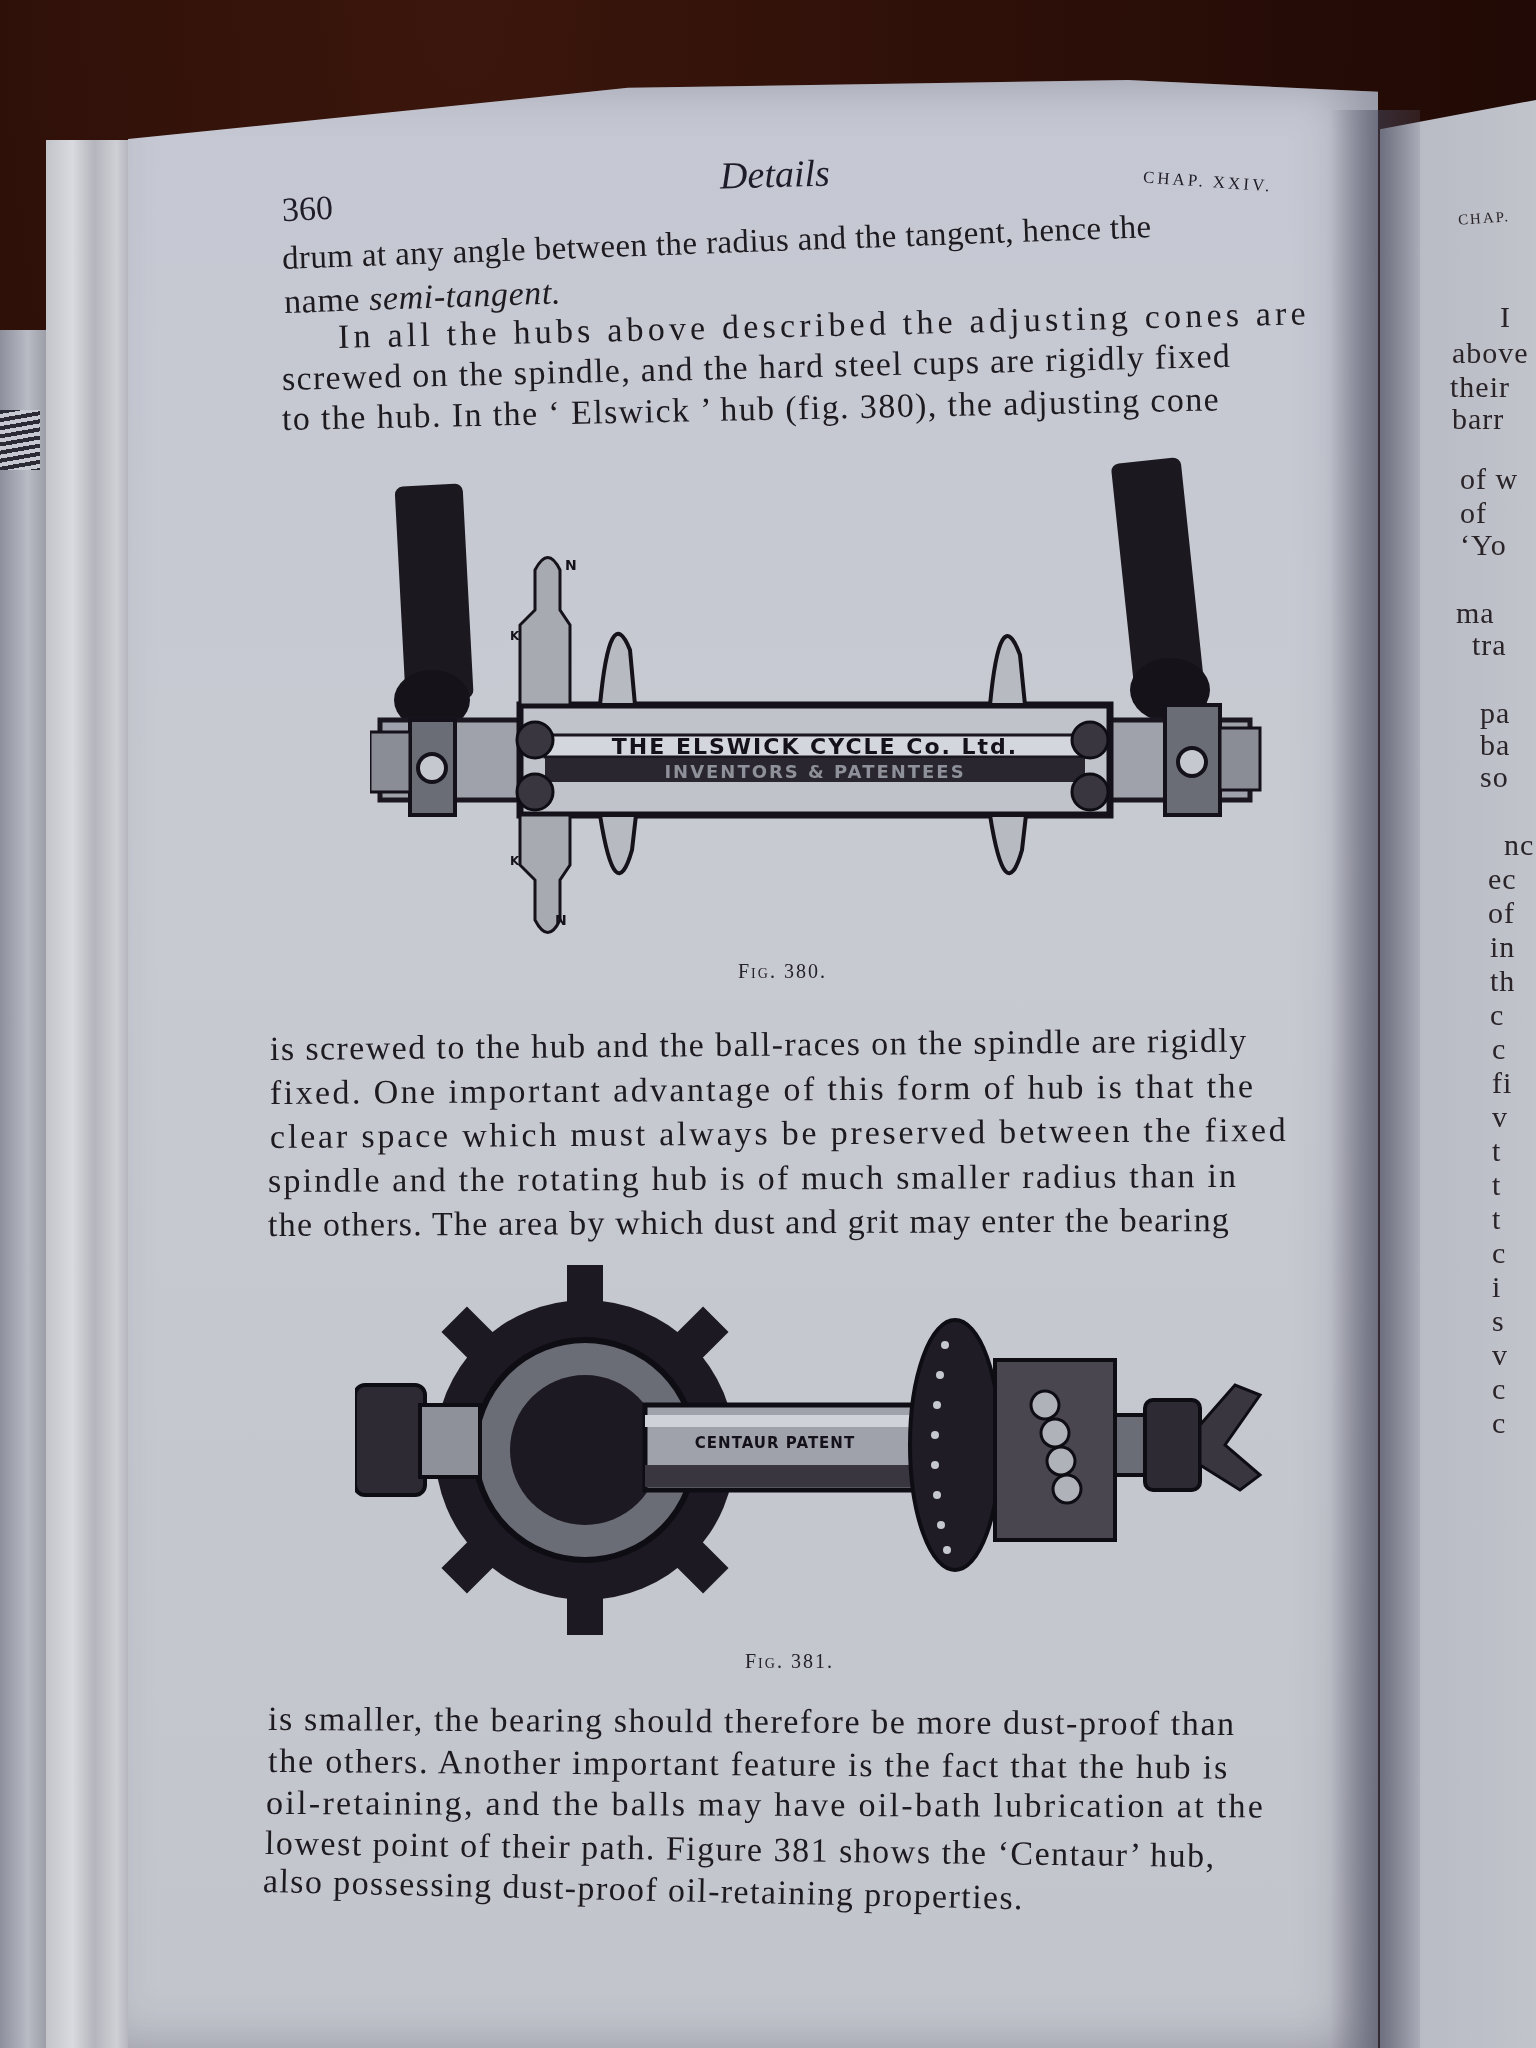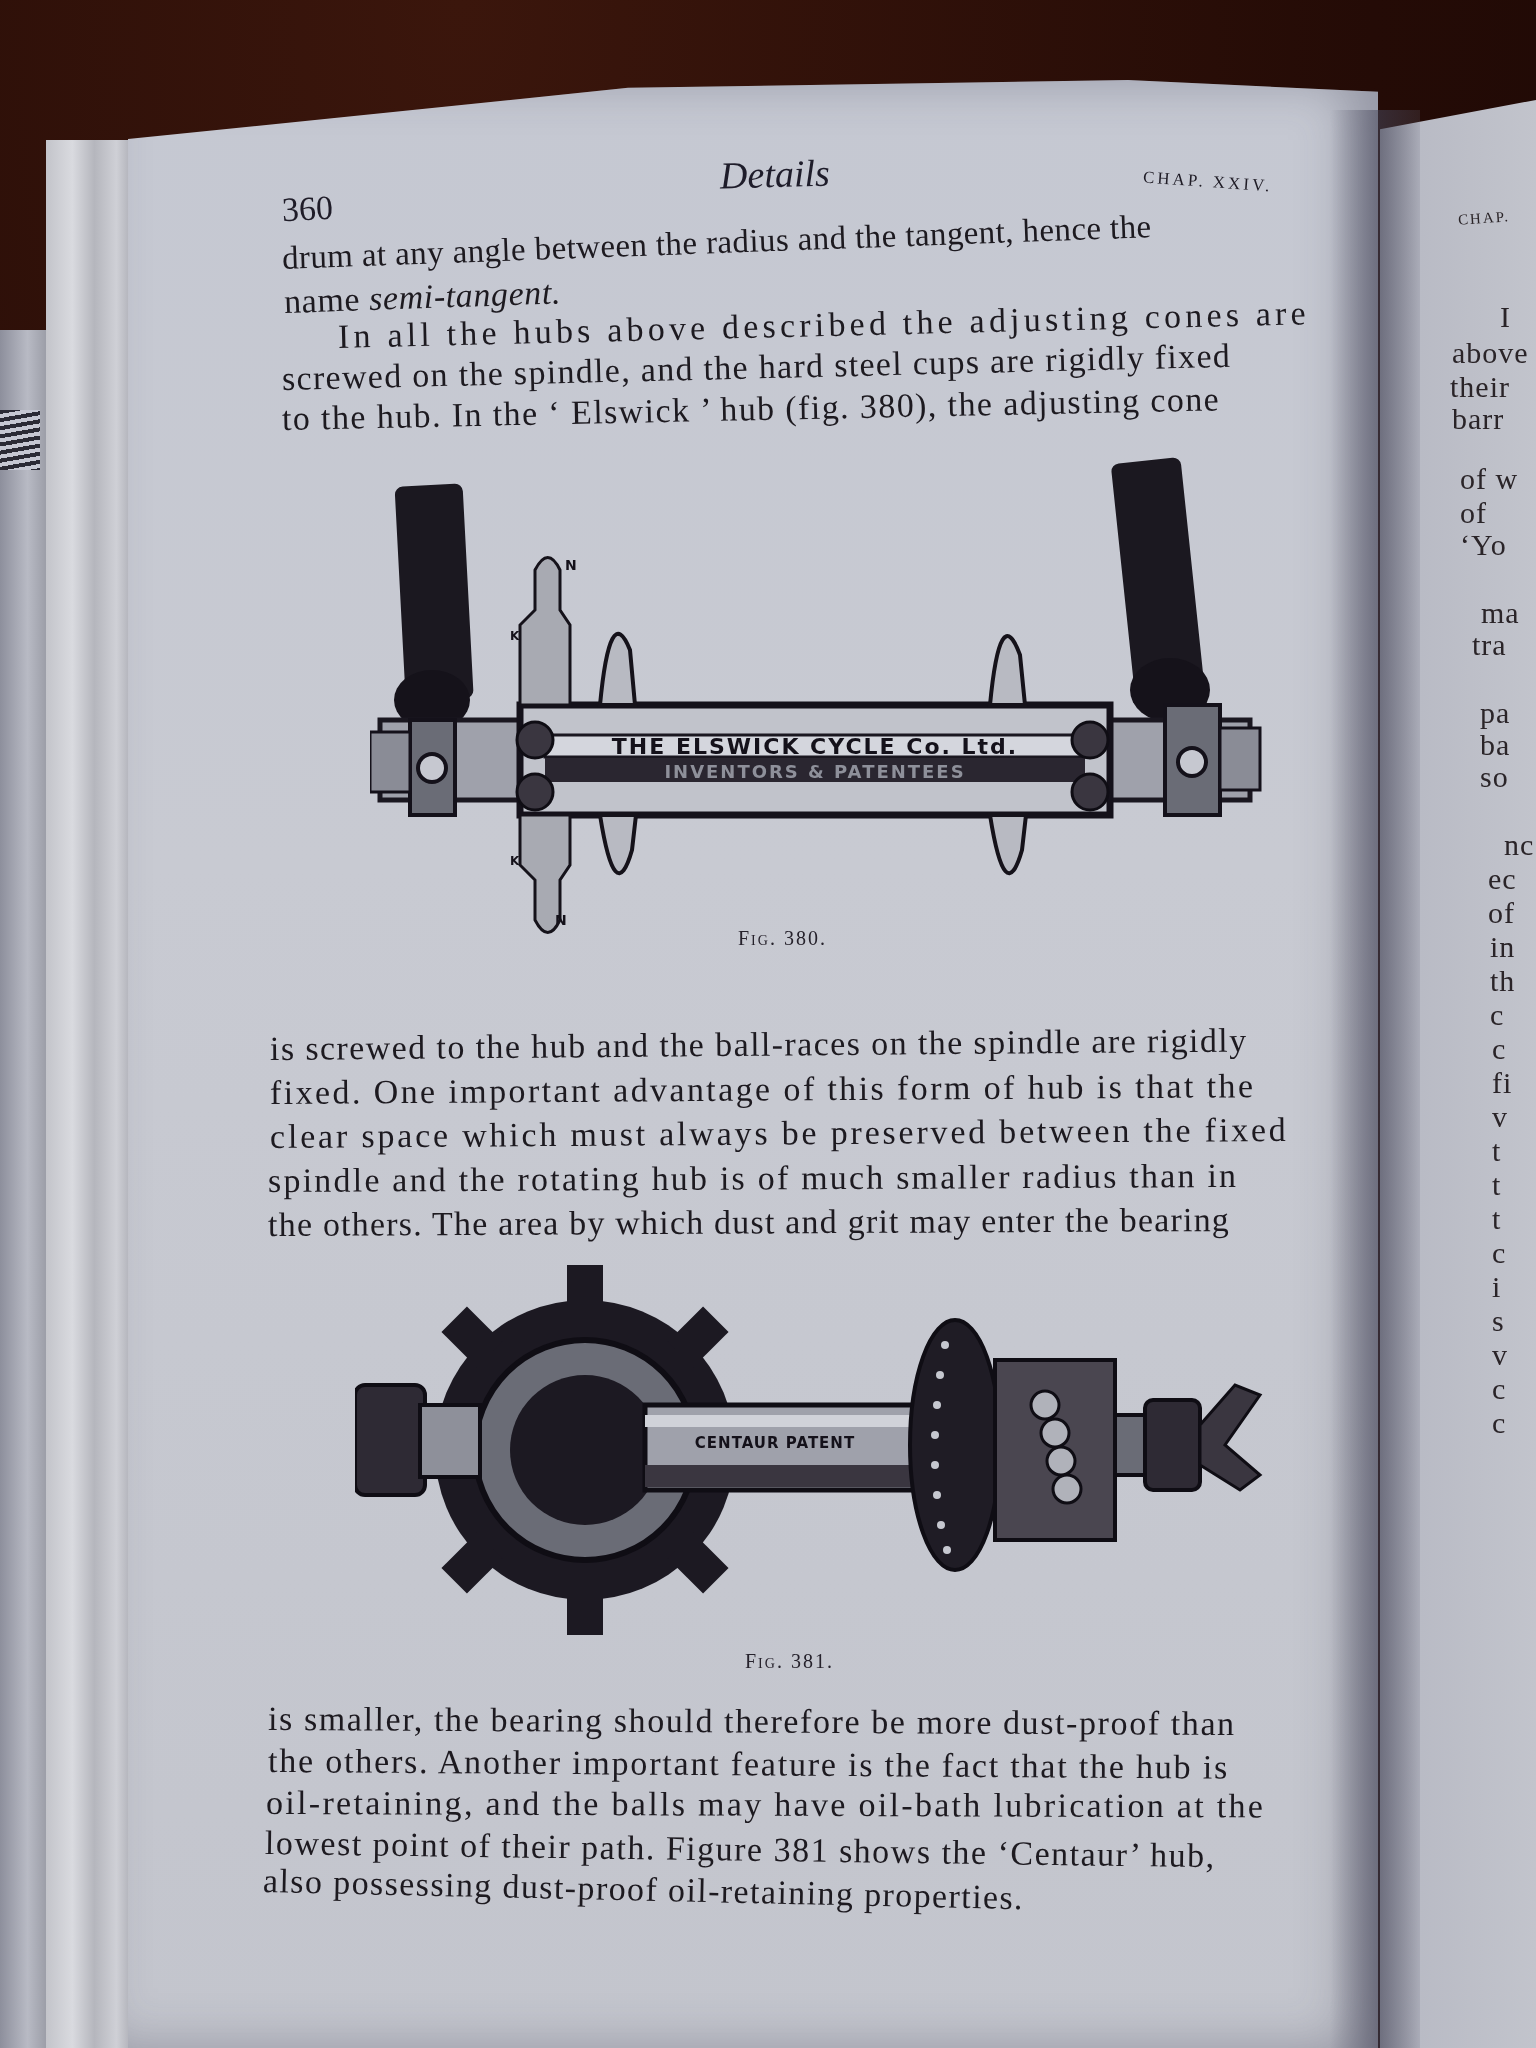--- a/index.html
+++ b/index.html
@@ -85,21 +85,21 @@
 <div class="left-page"></div>
 <div class="right-page">
   <span class="rp-chap">CHAP.</span>
   <span class="rp-line" style="left:120px;top:200px">I</span>
   <span class="rp-line" style="left:72px;top:236px">above</span>
   <span class="rp-line" style="left:70px;top:270px">their</span>
   <span class="rp-line" style="left:72px;top:302px">barr</span>
   <span class="rp-line" style="left:80px;top:362px">of w</span>
   <span class="rp-line" style="left:80px;top:396px">of</span>
   <span class="rp-line" style="left:80px;top:428px">‘Yo</span>
-  <span class="rp-line" style="left:101px;top:496px">ma</span>
+  <span class="rp-line" style="left:76px;top:496px">ma</span>
   <span class="rp-line" style="left:92px;top:528px">tra</span>
   <span class="rp-line" style="left:100px;top:596px">pa</span>
   <span class="rp-line" style="left:100px;top:628px">ba</span>
   <span class="rp-line" style="left:100px;top:660px">so</span>
   <span class="rp-line" style="left:124px;top:728px">nc</span>
   <span class="rp-line" style="left:108px;top:762px">ec</span>
   <span class="rp-line" style="left:108px;top:796px">of</span>
   <span class="rp-line" style="left:110px;top:830px">in</span>
   <span class="rp-line" style="left:110px;top:864px">th</span>
   <span class="rp-line" style="left:110px;top:898px">c</span>
@@ -165,21 +165,21 @@
     <circle cx="822" cy="312" r="14" fill="#c6c8d0" stroke="#14111a" stroke-width="4"></circle>
     <rect x="0" y="282" width="40" height="60" fill="#8a8c96" stroke="#14111a" stroke-width="3"></rect>
     <rect x="850" y="278" width="40" height="62" fill="#8a8c96" stroke="#14111a" stroke-width="3"></rect>
 
     <text x="195" y="120" font-size="14" font-weight="bold" fill="#14111a" font-family="DejaVu Sans, sans-serif">N</text>
     <text x="140" y="190" font-size="12" font-weight="bold" fill="#14111a" font-family="DejaVu Sans, sans-serif">K</text>
     <text x="140" y="415" font-size="12" font-weight="bold" fill="#14111a" font-family="DejaVu Sans, sans-serif">K</text>
     <text x="185" y="475" font-size="14" font-weight="bold" fill="#14111a" font-family="DejaVu Sans, sans-serif">N</text>
   </svg>
 </div>
-<span class="caption" style="left:738px;top:927px;">Fig. 380.</span>
+<span class="caption" style="left:738px;top:960px;">Fig. 380.</span>
 
 <div>
   <div class="line" style="left:270px;top:1030px;transform:rotate(-0.5deg);letter-spacing:1.4px;">is screwed to the hub and the ball-races on the spindle are rigidly</div>
   <div class="line" style="left:270px;top:1074px;transform:rotate(-0.4deg);letter-spacing:2.4px;">fixed.  One important advantage of this form of hub is that the</div>
   <div class="line" style="left:270px;top:1118px;transform:rotate(-0.4deg);letter-spacing:2.8px;">clear space which must always be preserved between the fixed</div>
   <div class="line" style="left:268px;top:1162px;transform:rotate(-0.3deg);letter-spacing:2.2px;">spindle and the rotating hub is of much smaller radius than in</div>
   <div class="line" style="left:268px;top:1206px;transform:rotate(-0.3deg);letter-spacing:1.2px;">the others.  The area by which dust and grit may enter the bearing</div>
 </div>
 
 <div class="figure" style="left:355px;top:1265px;width:910px;height:370px;">

